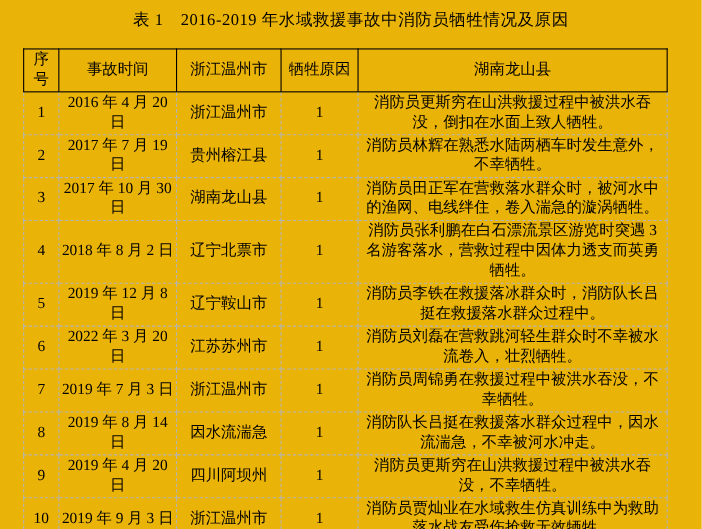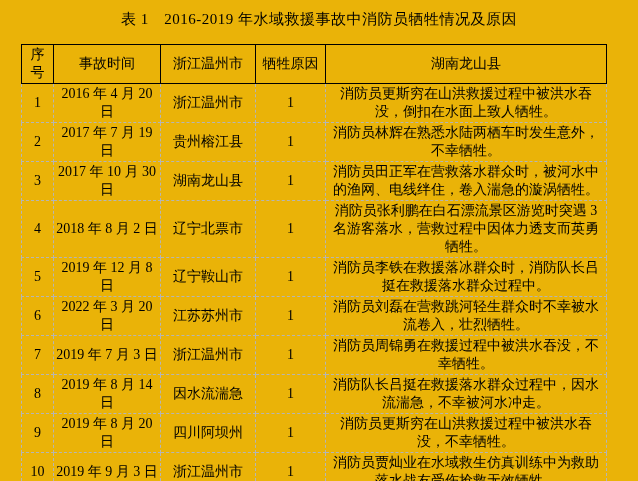--- a/index.html
+++ b/index.html
@@ -153,21 +153,21 @@
       </tr>
       <tr>
         <td>8</td>
         <td>2019 年 8 月 14 日</td>
         <td>因水流湍急</td>
         <td>1</td>
         <td>消防队长吕挺在救援落水群众过程中，因水流湍急，不幸被河水冲走。</td>
       </tr>
       <tr>
         <td>9</td>
-        <td>2019 年 8 月 20 日</td>
+        <td>2019 年 4 月 20 日</td>
         <td>四川阿坝州</td>
         <td>1</td>
         <td>消防员更斯穷在山洪救援过程中被洪水吞没，不幸牺牲。</td>
       </tr>
       <tr>
         <td>10</td>
         <td>2019 年 9 月 3 日</td>
         <td>浙江温州市</td>
         <td>1</td>
         <td>消防员贾灿业在水域救生仿真训练中为救助落水战友受伤抢救无效牺牲。</td>

